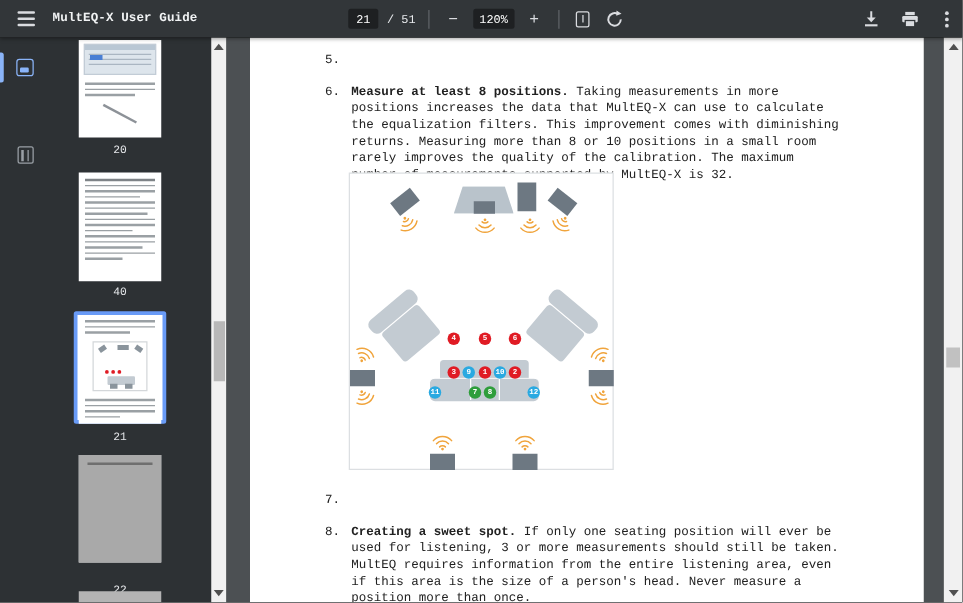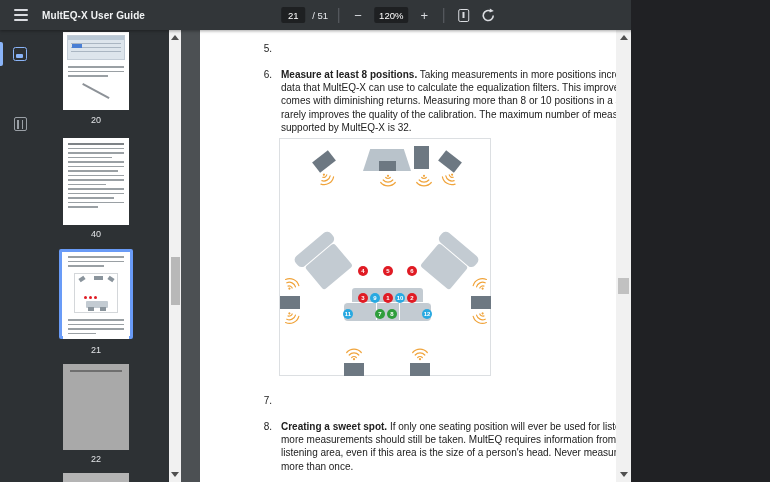--- a/index.html
+++ b/index.html
@@ -1,17 +1,17 @@
 <!DOCTYPE html>
 <html><head>
 <meta charset="utf-8">
 <style>
   * { box-sizing: border-box; margin: 0; padding: 0; }
   body { font-family: "Liberation Sans", sans-serif; background:#202124; }
-  .app { position:relative; width:631px; height:482px; overflow:hidden; background:#000000; }
+  .app { position:relative; width:770px; height:482px; overflow:hidden; background:#000000;font-family:Liberation Mono, monospace; }
 
   
   .toolbar { position:absolute; top:0; left:0; width:770px; height:30px; background:#323639;
              display:flex; align-items:center; z-index:30; box-shadow:0 1px 3px rgba(0,0,0,.35); }
   .hamburger { width:30px; height:30px; margin-left:6px; display:flex; flex-direction:column;
                justify-content:center; align-items:center; gap:3px; cursor:pointer; }
   .hamburger span { display:block; width:14px; height:2px; background:#dadce0; border-radius:1px; }
   .tb-title { color:#f1f3f4; font-size:10px; font-weight:700; margin-left:6px; letter-spacing:.1px; }
   .tb-center { position:absolute; left:50%; top:0; transform:translateX(-48%); height:30px;
                display:flex; align-items:center; gap:7px; }
@@ -240,21 +240,21 @@
         </div>
       </div>
     </div>
     <div class="thumb-label" style="top:315px;">21</div>
 
     <div class="thumb" style="top:334px; height:86px;">
       <div class="t22-gray">
           <div class="ln"></div>
         </div>
     </div>
-    <div class="thumb-label" style="top:424px;">22</div>
+    <div class="thumb-label" style="top:437px;">22</div>
 
     <div class="thumb" style="top:443px; height:9px; background:#b4b4b4;"></div>
 
     <div class="side-scroll">
       <div class="arrow-up"></div>
       <div class="thumbbar"></div>
       <div class="arrow-down"></div>
     </div>
   </div>
 

